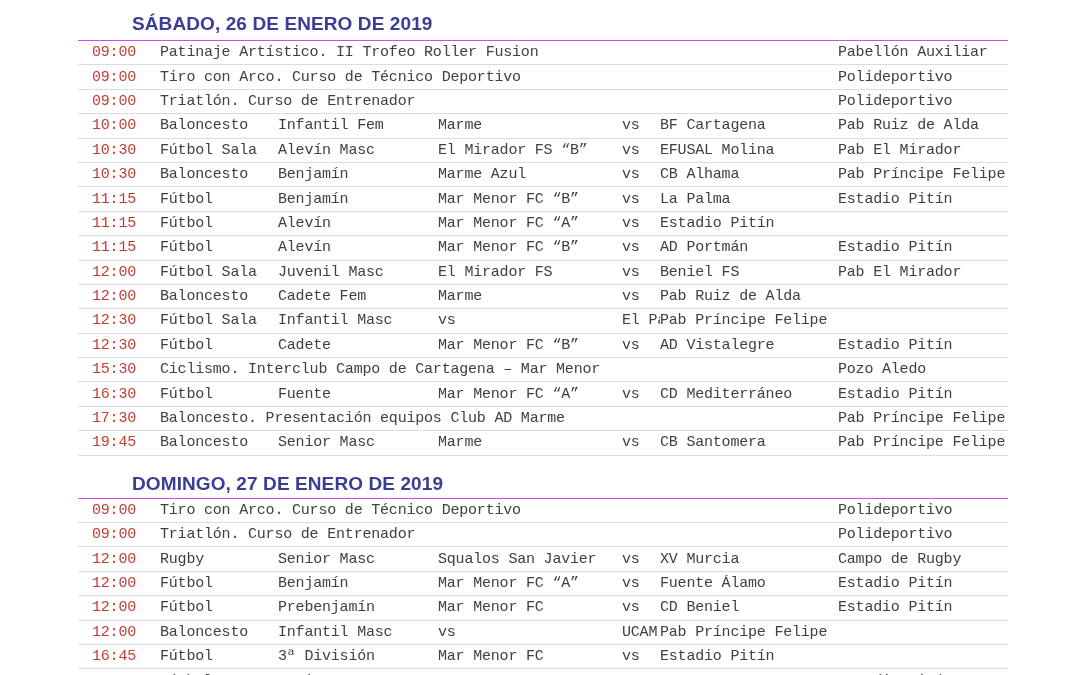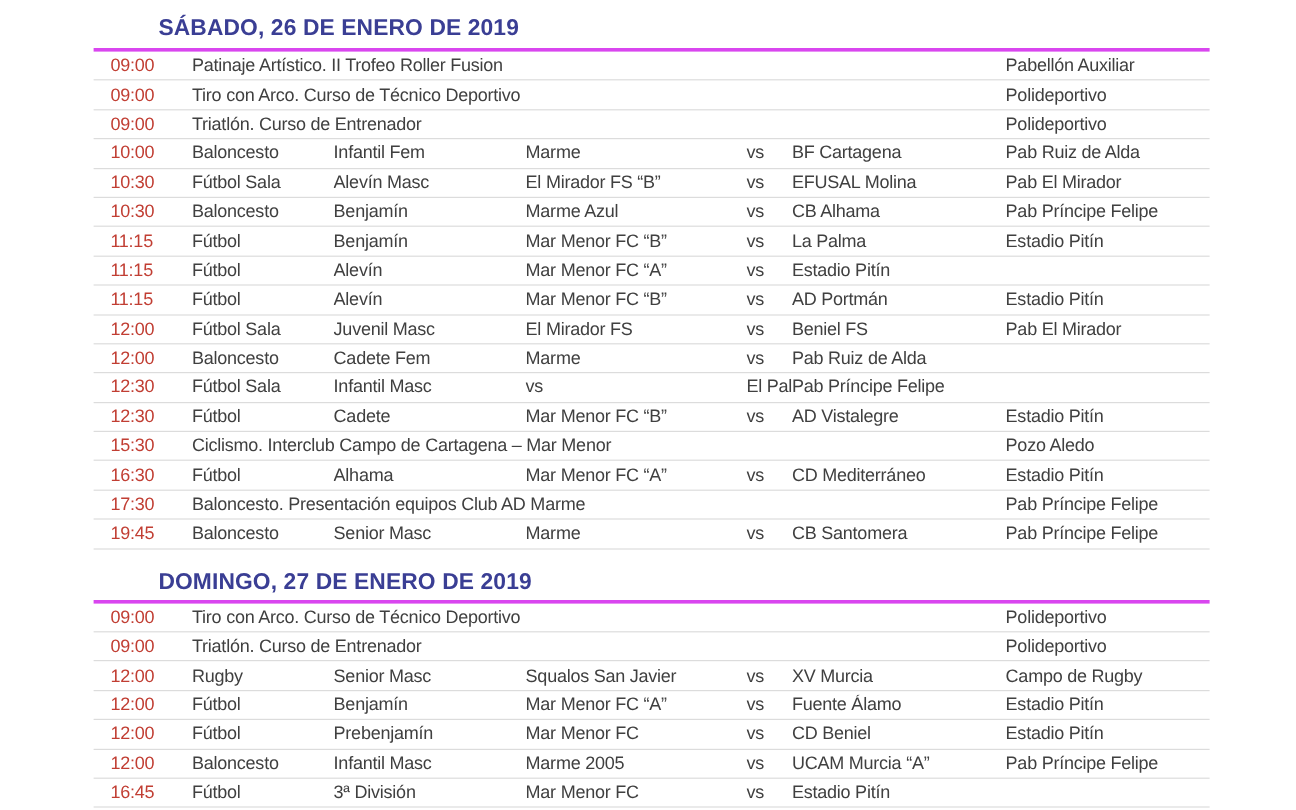--- a/index.html
+++ b/index.html
@@ -7,21 +7,21 @@
     width:1080px;height:675px;overflow:hidden;background:#ffffff;
     font-family:"Liberation Sans",sans-serif;position:relative;
   }
   .page{position:absolute;left:78px;top:0;width:930px;}
   .section-title{
     font-weight:700;font-size:19px;line-height:20px;color:#3A3E94;
     padding-left:54px;letter-spacing:0.1px;
   }
   .section-sat .section-title{margin:14px 0 6px 0;}
   .section-sun .section-title{margin:18px 0 4px 0;}
-  .table{border-top:3px solid #d946ef;}
+  .table{border-top:1px solid #d946ef;font-family:Liberation Mono, monospace;}
   .row{
     display:grid;
     grid-template-columns:82px 118px 160px 184px 38px 178px 170px;
     height:23.4px;border-bottom:1px solid #DCDCDC;
     align-items:center;font-size:15px;color:#404040;letter-spacing:-0.2px;
     white-space:nowrap;
   }
   .row.event{grid-template-columns:82px 678px 170px;}
   .cell{overflow:hidden;}
   .time{color:#C13E33;padding-left:14px;}
@@ -136,21 +136,21 @@
           <div class="cell venue">Estadio Pitín</div>
         </div>
         <div class="row event">
           <div class="cell time">15:30</div>
           <div class="cell event-desc">Ciclismo. Interclub Campo de Cartagena – Mar Menor</div>
           <div class="cell venue">Pozo Aledo</div>
         </div>
         <div class="row">
           <div class="cell time">16:30</div>
           <div class="cell sport">Fútbol</div>
-          <div class="cell category">Alhama</div>
+          <div class="cell category">Fuente</div>
           <div class="cell home">Mar Menor FC “A”</div>
           <div class="cell vs">vs</div>
           <div class="cell away">CD Mediterráneo</div>
           <div class="cell venue">Estadio Pitín</div>
         </div>
         <div class="row event">
           <div class="cell time">17:30</div>
           <div class="cell event-desc">Baloncesto. Presentación equipos Club AD Marme</div>
           <div class="cell venue">Pab Príncipe Felipe</div>
         </div>
@@ -202,21 +202,20 @@
           <div class="cell category">Prebenjamín</div>
           <div class="cell home">Mar Menor FC</div>
           <div class="cell vs">vs</div>
           <div class="cell away">CD Beniel</div>
           <div class="cell venue">Estadio Pitín</div>
         </div>
         <div class="row">
           <div class="cell time">12:00</div>
           <div class="cell sport">Baloncesto</div>
           <div class="cell category">Infantil Masc</div>
-          <div class="cell home">Marme 2005</div>
           <div class="cell vs">vs</div>
           <div class="cell away">UCAM Murcia “A”</div>
           <div class="cell venue">Pab Príncipe Felipe</div>
         </div>
         <div class="row">
           <div class="cell time">16:45</div>
           <div class="cell sport">Fútbol</div>
           <div class="cell category">3ª División</div>
           <div class="cell home">Mar Menor FC</div>
           <div class="cell vs">vs</div>

